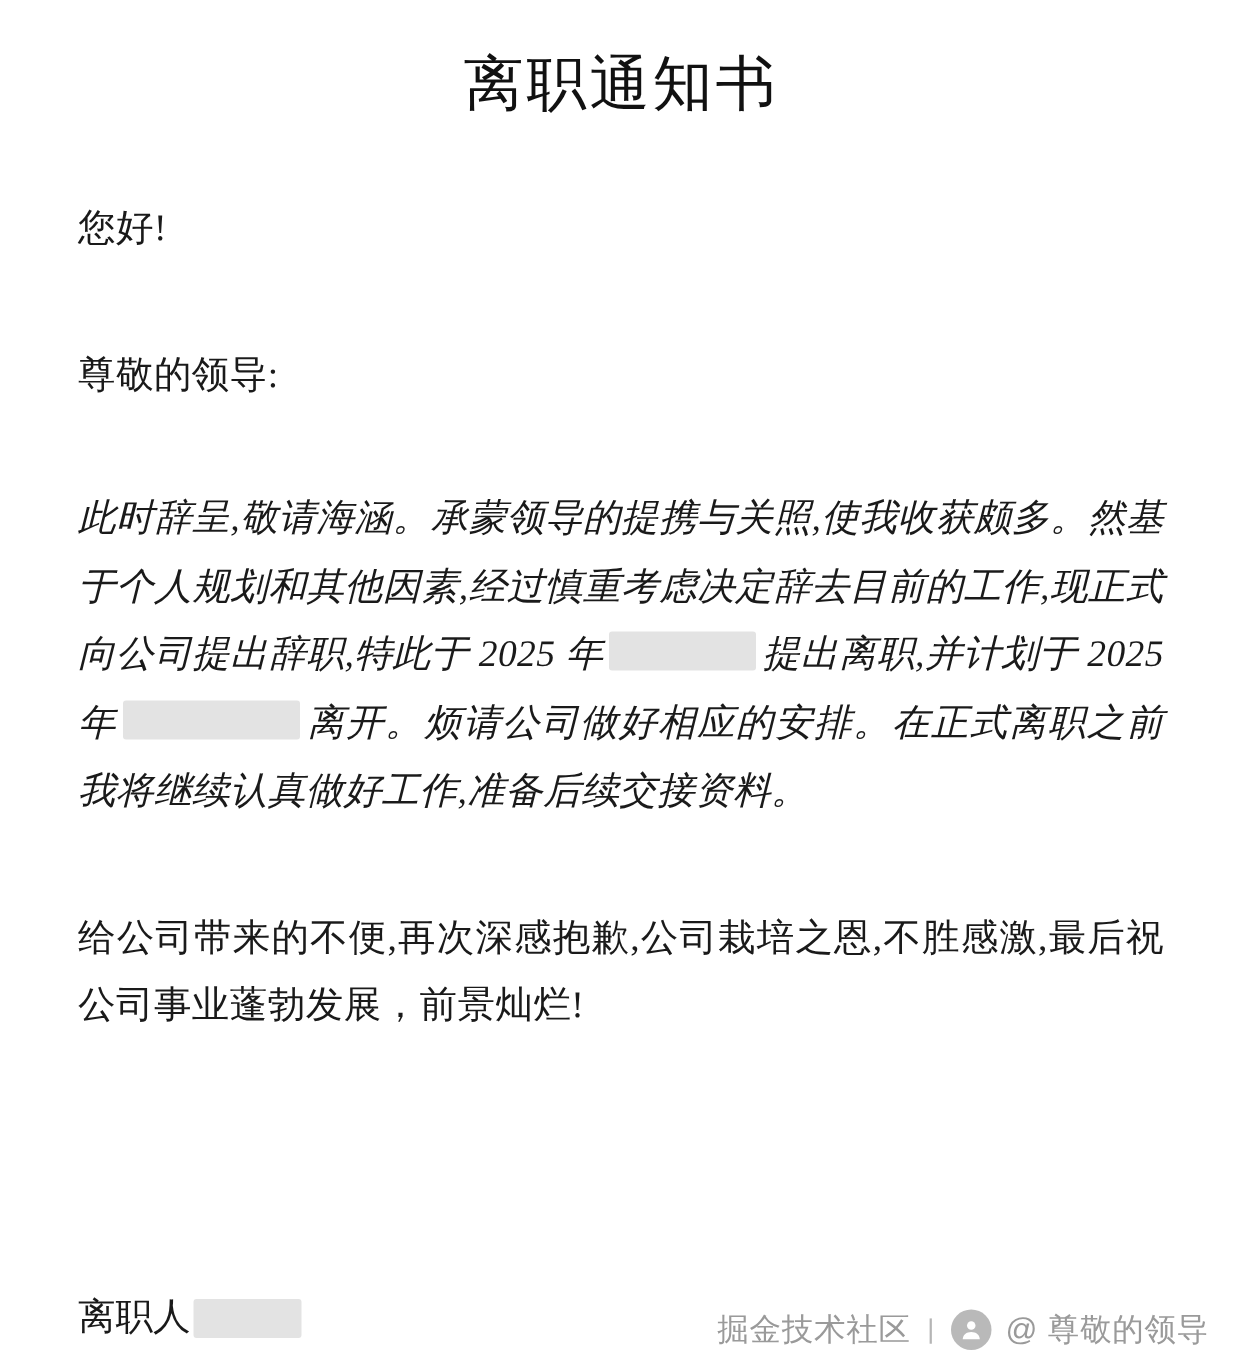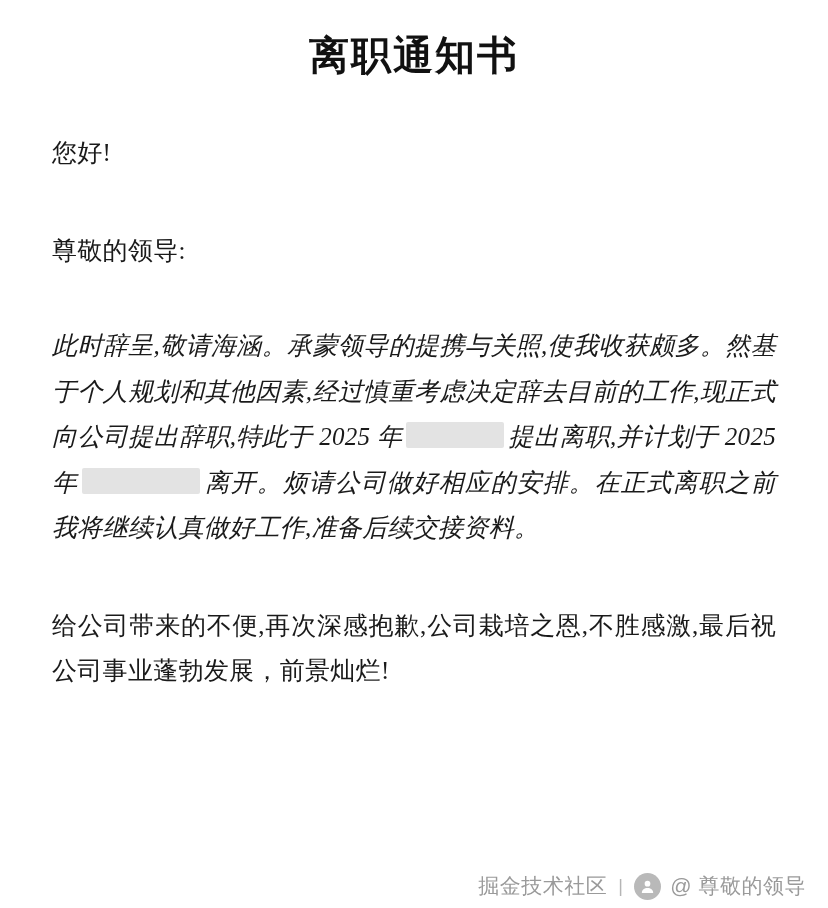--- a/index.html
+++ b/index.html
@@ -18,21 +18,21 @@
   .page {
     position: relative;
     width: 828px;
     height: 908px;
     box-sizing: border-box;
     padding: 0 52px;
   }
   .doc-title {
     text-align: center;
     font-size: 40px;
-    font-weight: 700;
+    font-weight: 400;
     letter-spacing: 2px;
     margin: 16px 0 0 0;
     padding-top: 14px;
     line-height: 1.3;
     color: #111111;
   }
   .body-block {
     margin-top: 48px;
   }
   .para {
@@ -119,20 +119,24 @@
     <p class="para salutation">尊敬的领导:</p>
 
     <p class="para main">
       <span>此时辞呈,敬请海涵。承蒙领导的提携与关照,使我收获颇多。然基于个人规划和其他因素,经过慎重考虑决定辞去目前的工作,现正式向公司提出辞职,特此于 2025 年</span><span class="redact date-1"></span><span>提出离职,并计划于 2025 年</span><span class="redact date-2"></span><span>离开。烦请公司做好相应的安排。在正式离职之前我将继续认真做好工作,准备后续交接资料。</span>
     </p>
 
     <p class="para closing">给公司带来的不便,再次深感抱歉,公司栽培之恩,不胜感激,最后祝公司事业蓬勃发展，前景灿烂!</p>
 
   </div>
 
+  <div class="signature">
+    <span>离职人</span>
+      <span class="redact name"></span>
+  </div>
 
   <div class="watermark">
     <span>掘金技术社区</span>
     <span class="sep">|</span>
     <span class="avatar-badge">
       <svg width="17" height="17" viewBox="0 0 24 24" aria-hidden="true">
         <circle cx="12" cy="8" r="4" fill="#ffffff"></circle>
         <path d="M4 21c0-4.4 3.6-7 8-7s8 2.6 8 7z" fill="#ffffff"></path>
       </svg>
     </span>

